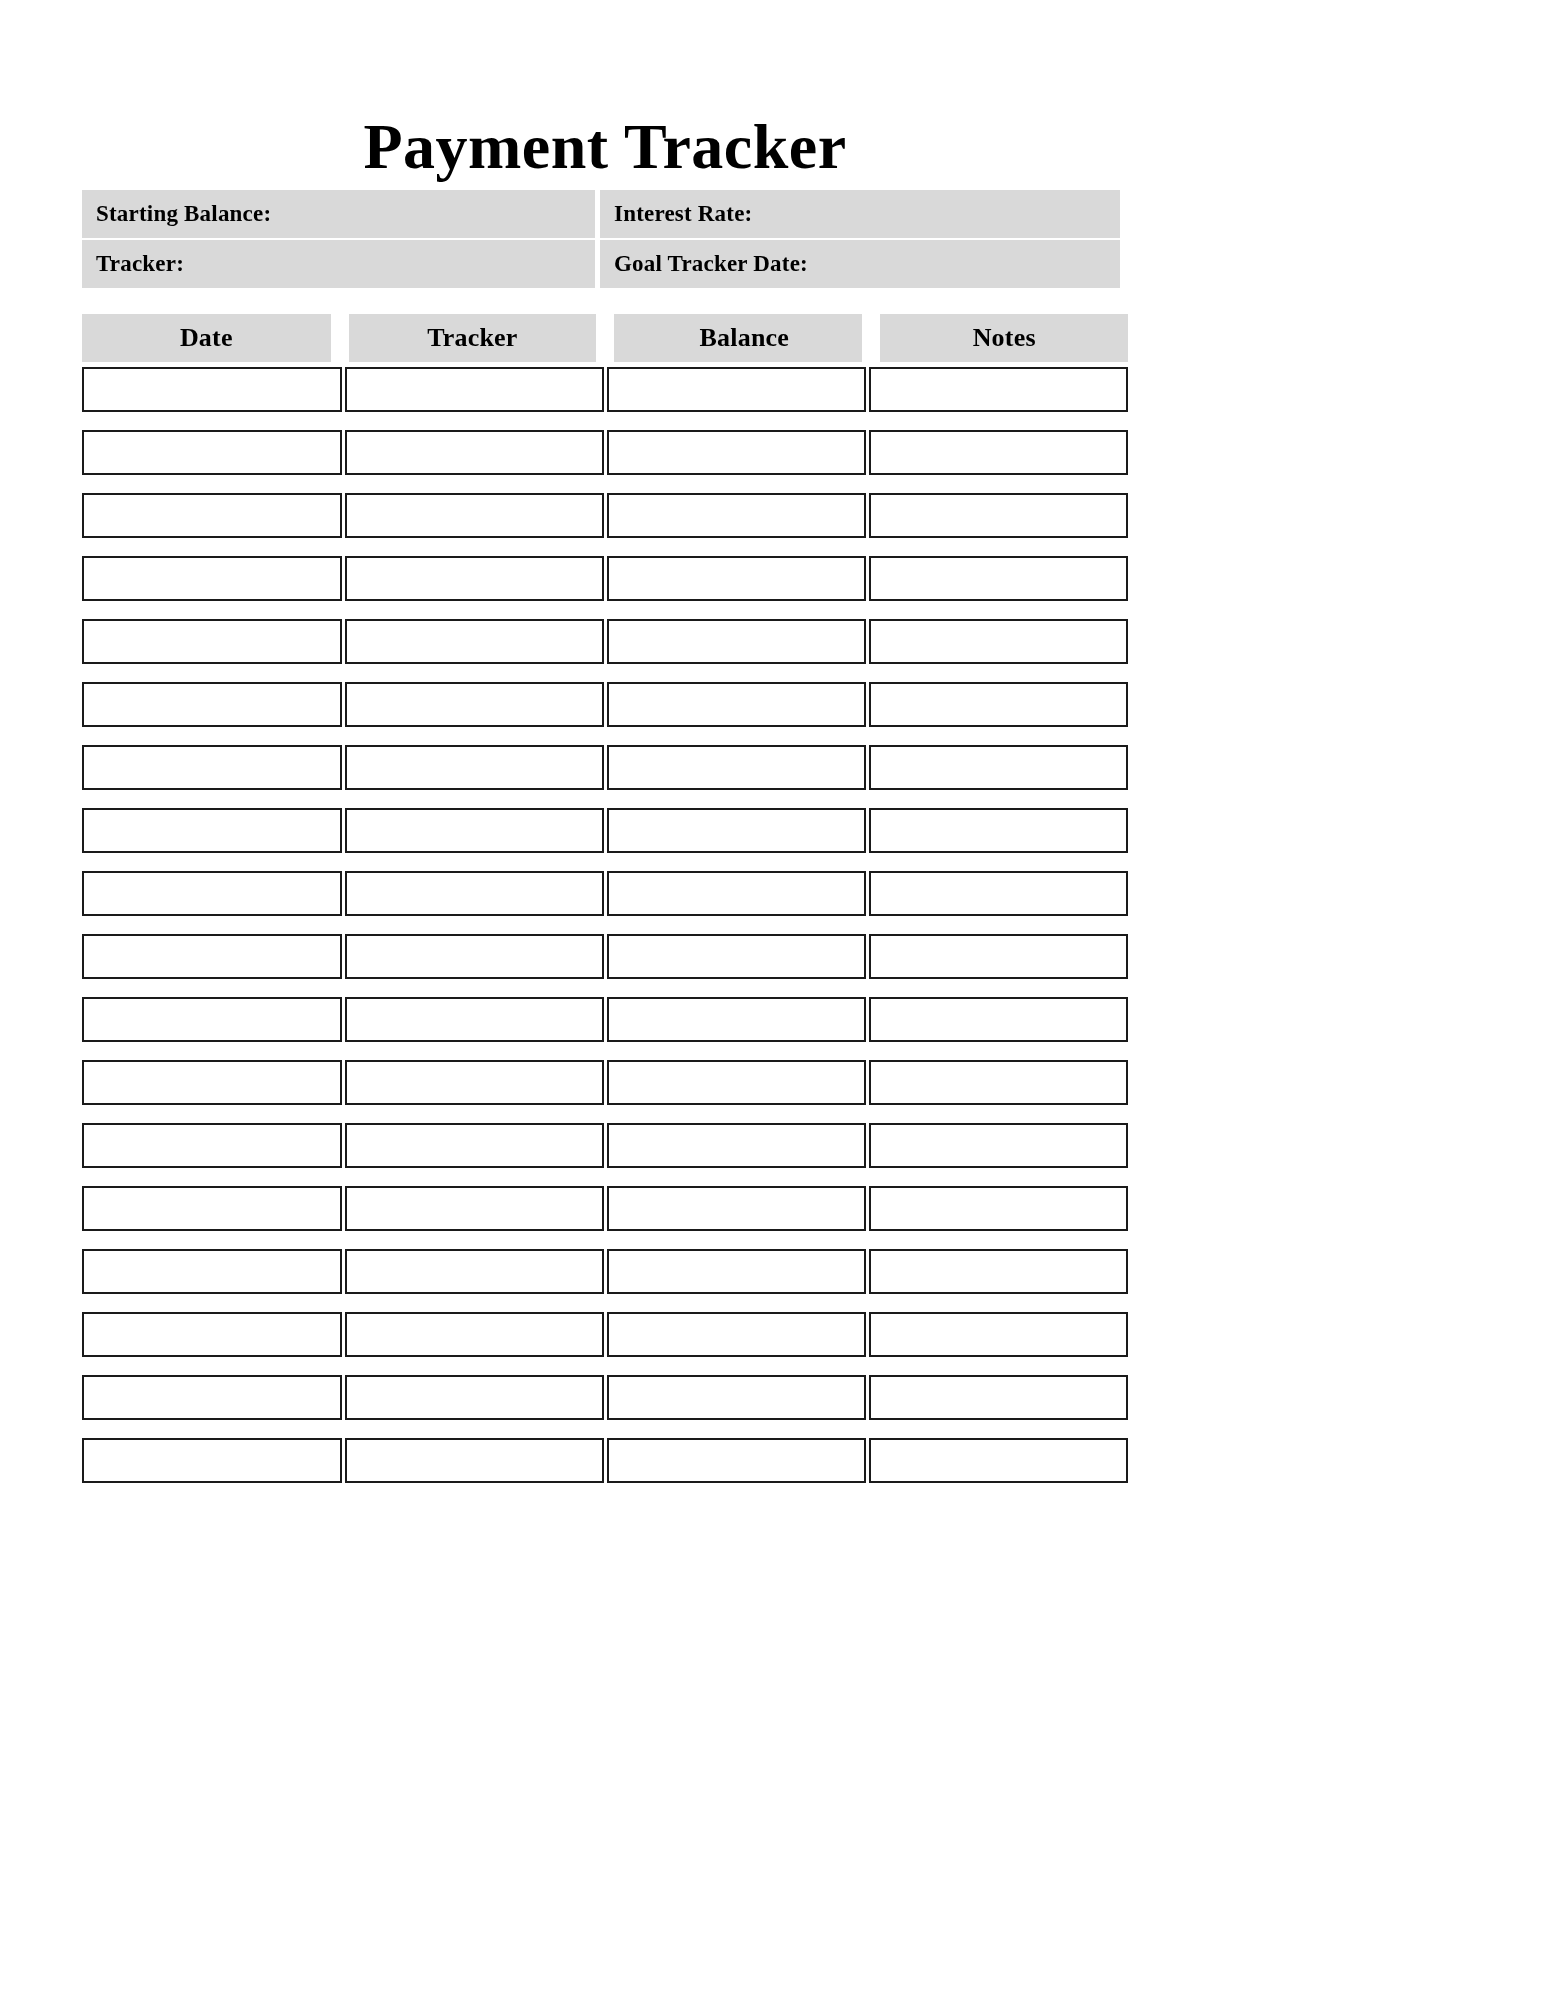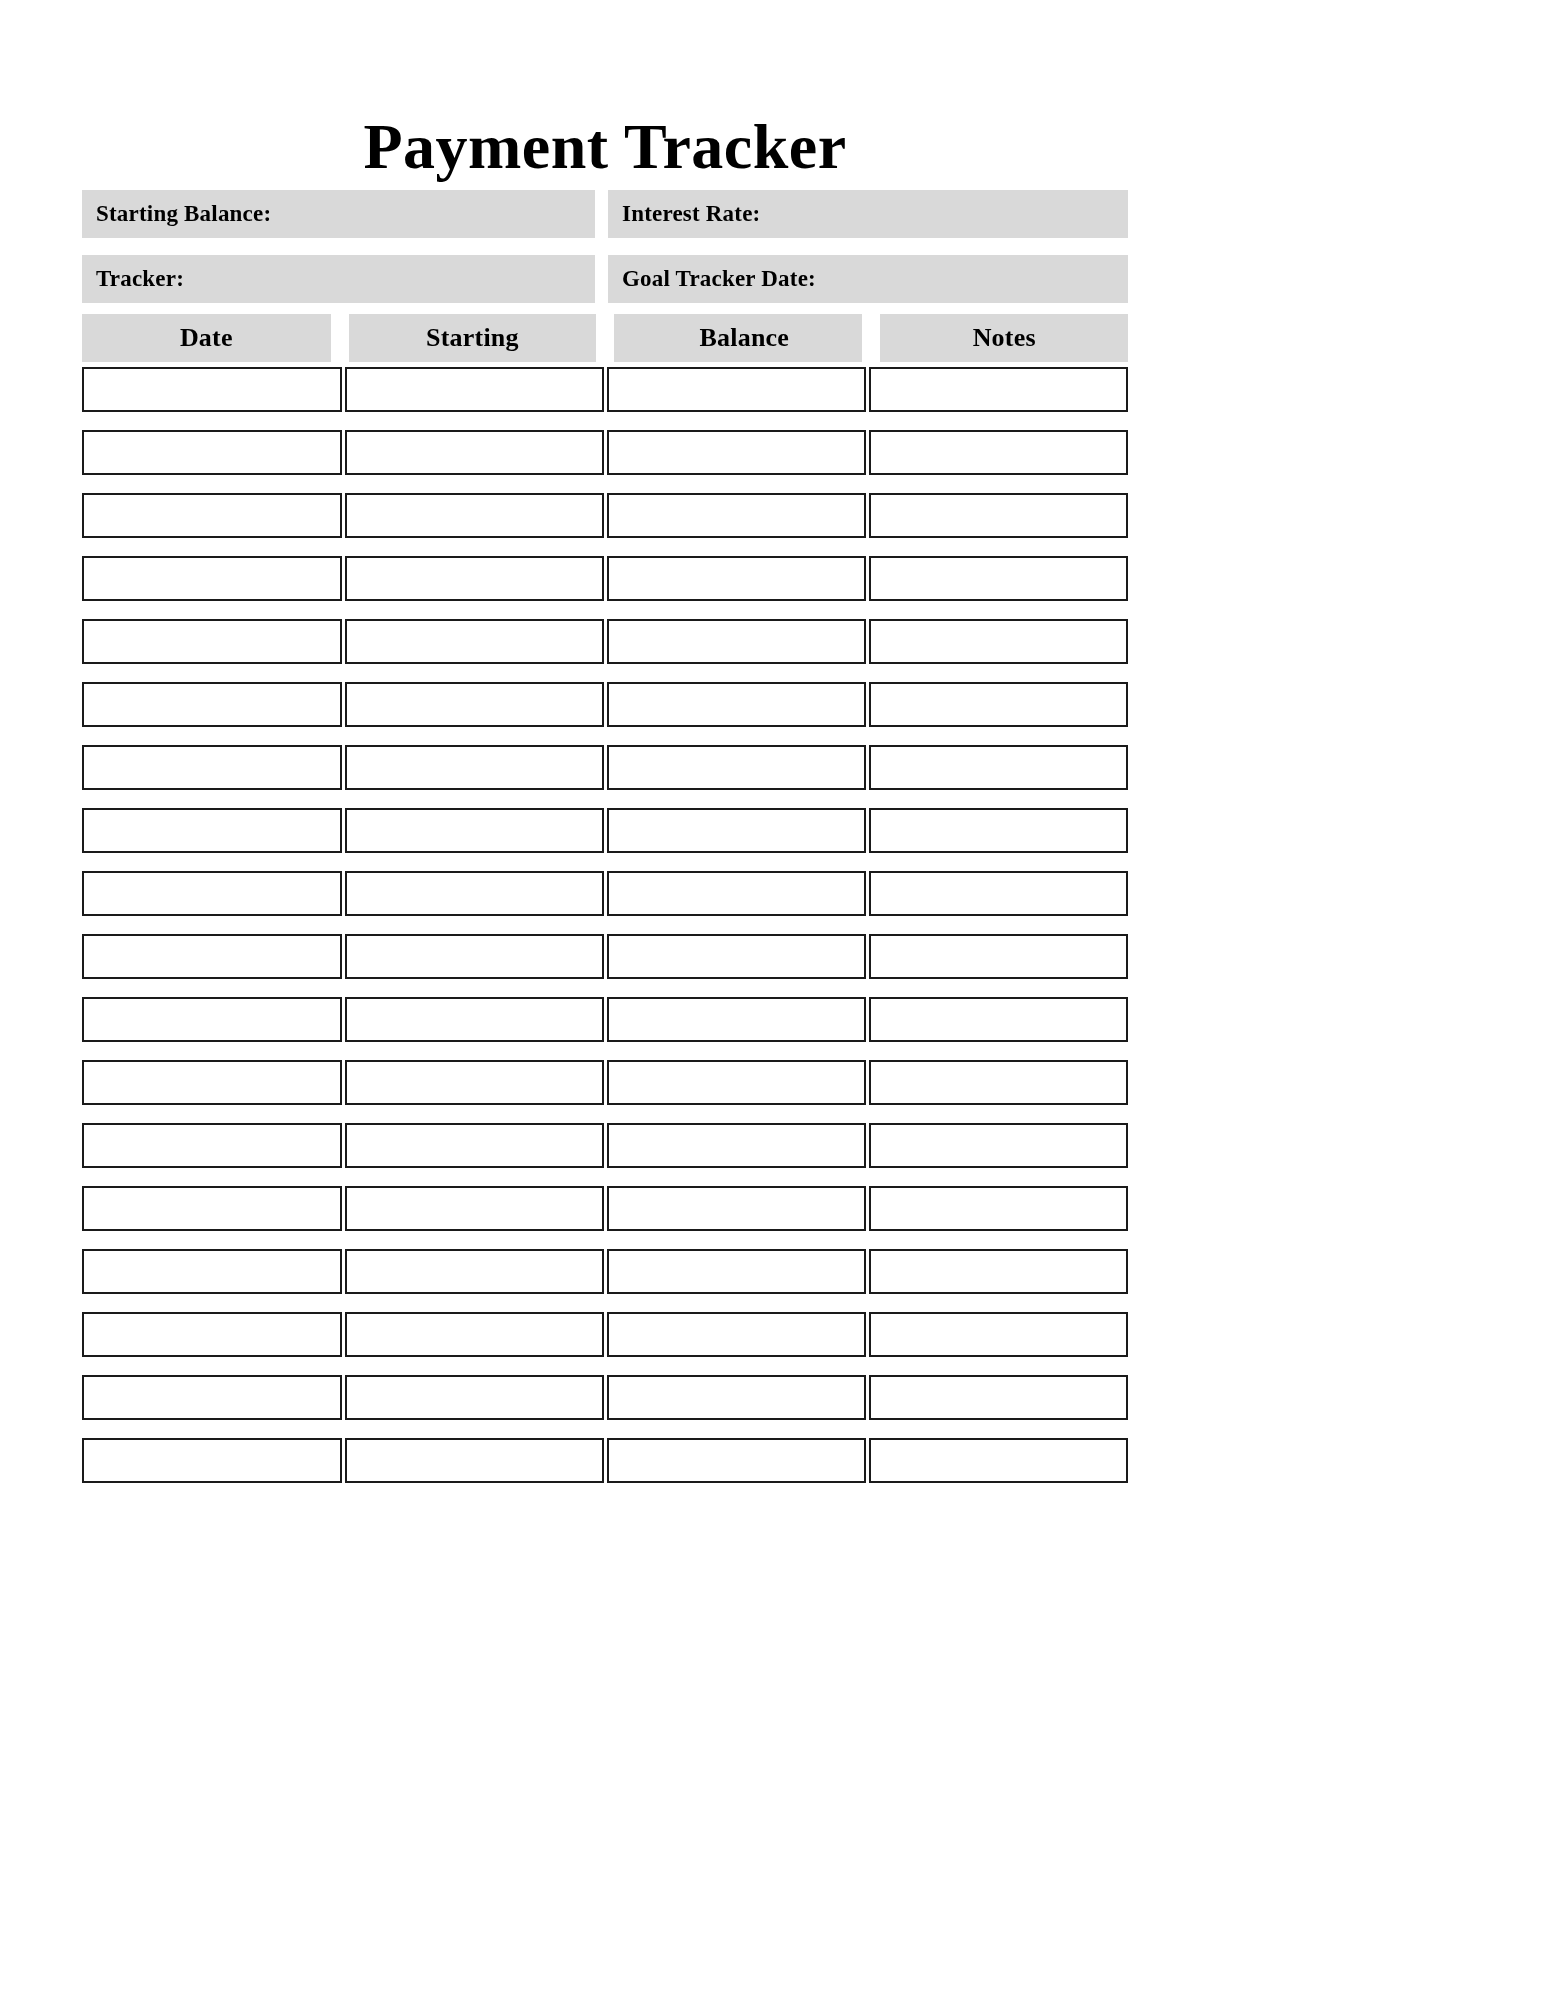--- a/index.html
+++ b/index.html
@@ -42,22 +42,22 @@
 
   
   .meta-grid {
     position: absolute;
     left: 82px;
     top: 190px;
     width: 1046px;
   }
   .meta-row {
     display: flex;
-    gap: 13px;
-    margin-bottom: 17px;
+    gap: 5px;
+    margin-bottom: 2px;
     border-radius: 7px;
   }
   .meta-cell {
     background: #d9d9d9;
     height: 48px;
     box-sizing: border-box;
     display: flex;
     align-items: center;
     padding-left: 14px;
     font-size: 23px;
@@ -138,21 +138,21 @@
         <span>Goal Tracker Date:</span>
       </div>
     </div>
 
   </div>
 
   <div class="tracker-table">
 
     <div class="thead-row">
       <div class="th col-0">Date</div>
-      <div class="th col-1">Starting</div>
+      <div class="th col-1">Tracker</div>
       <div class="th col-2">Balance</div>
       <div class="th col-3">Notes</div>
     </div>
 
     <div class="tbody" id="table-body">
         <div class="tr">
           <div class="td col-0"></div>
           <div class="td col-1"></div>
           <div class="td col-2"></div>
           <div class="td col-3"></div>

